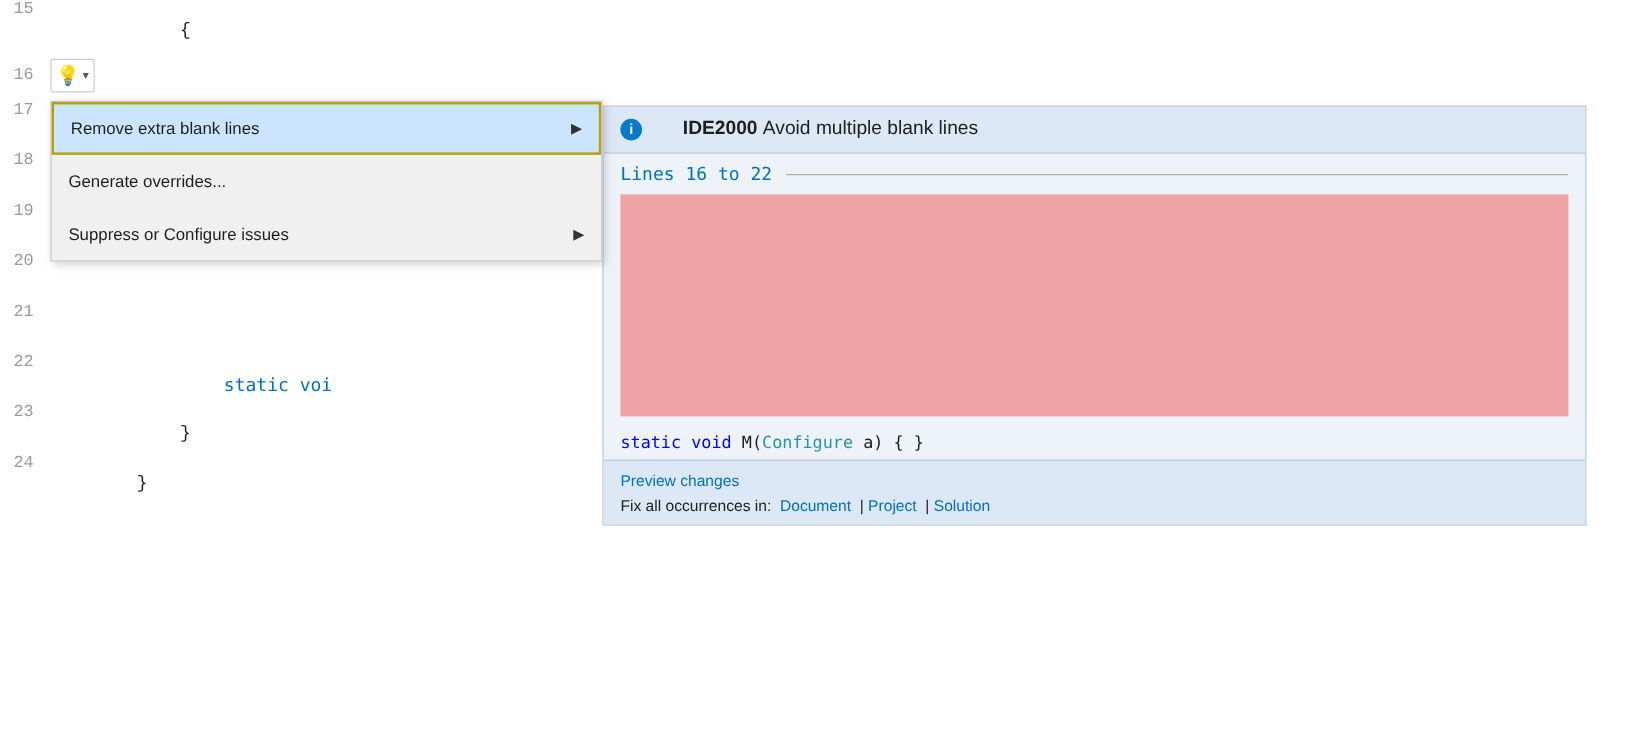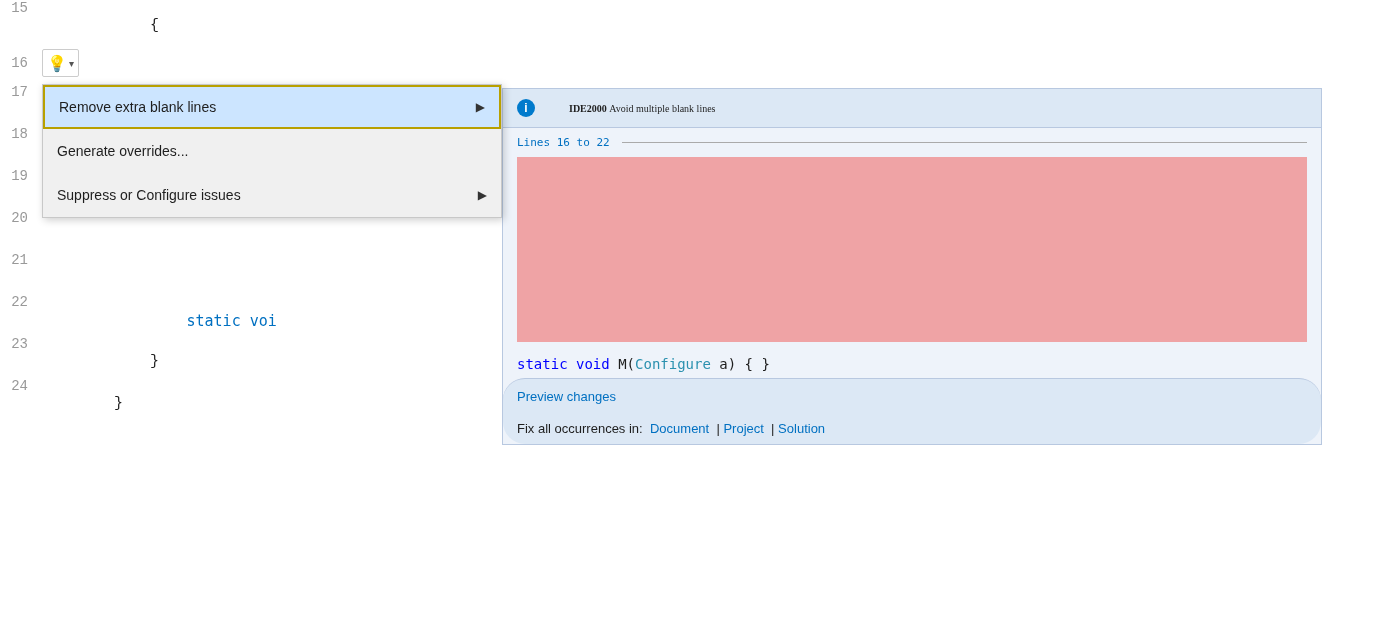--- a/index.html
+++ b/index.html
@@ -140,30 +140,30 @@
       color: #fff;
       display: flex;
       align-items: center;
       justify-content: center;
       font-size: 12px;
       font-weight: bold;
       flex-shrink: 0;
     }
 
     .preview-title {
-      font-size: 10px;
+      font-size: 16px;
       color: #1e1e1e;
-      font-family: Liberation Serif, serif;
+      font-family: Liberation Sans, sans-serif;
       padding-left: 26px;
     }
 
     .lines-range {
       padding: 8px 14px;
       font-family: 'Consolas', monospace;
-      font-size: 11px;
+      font-size: 15px;
       color: #0070c1;
       display: flex;
       align-items: center;
       gap: 8px;
     }
 
     .lines-range-line {
       flex: 1;
       height: 1px;
       background: #aaa;
@@ -181,36 +181,35 @@
       padding: 6px 14px;
       font-family: 'Consolas', monospace;
       font-size: 14px;
       color: #0070c1;
     }
 
     .preview-footer {
       background: #dce8f5;
       border-top: 1px solid #b8c8e0;
       padding: 8px 14px;
-      border-radius: 22px;
     }
 
     .preview-changes-link {
       color: #0070c1;
       font-size: 13px;
       font-family: 'Segoe UI', Arial, sans-serif;
       cursor: pointer;
       text-decoration: none;
     }
 
     .fix-all-line {
       font-size: 13px;
       font-family: 'Segoe UI', Arial, sans-serif;
       color: #1e1e1e;
-      margin-top: 16px;
+      margin-top: 4px;
     }
 
     .fix-all-link {
       color: #0070c1;
       cursor: pointer;
       text-decoration: none;
     }
 
     .static-void-line {
       font-family: 'Consolas', monospace;

